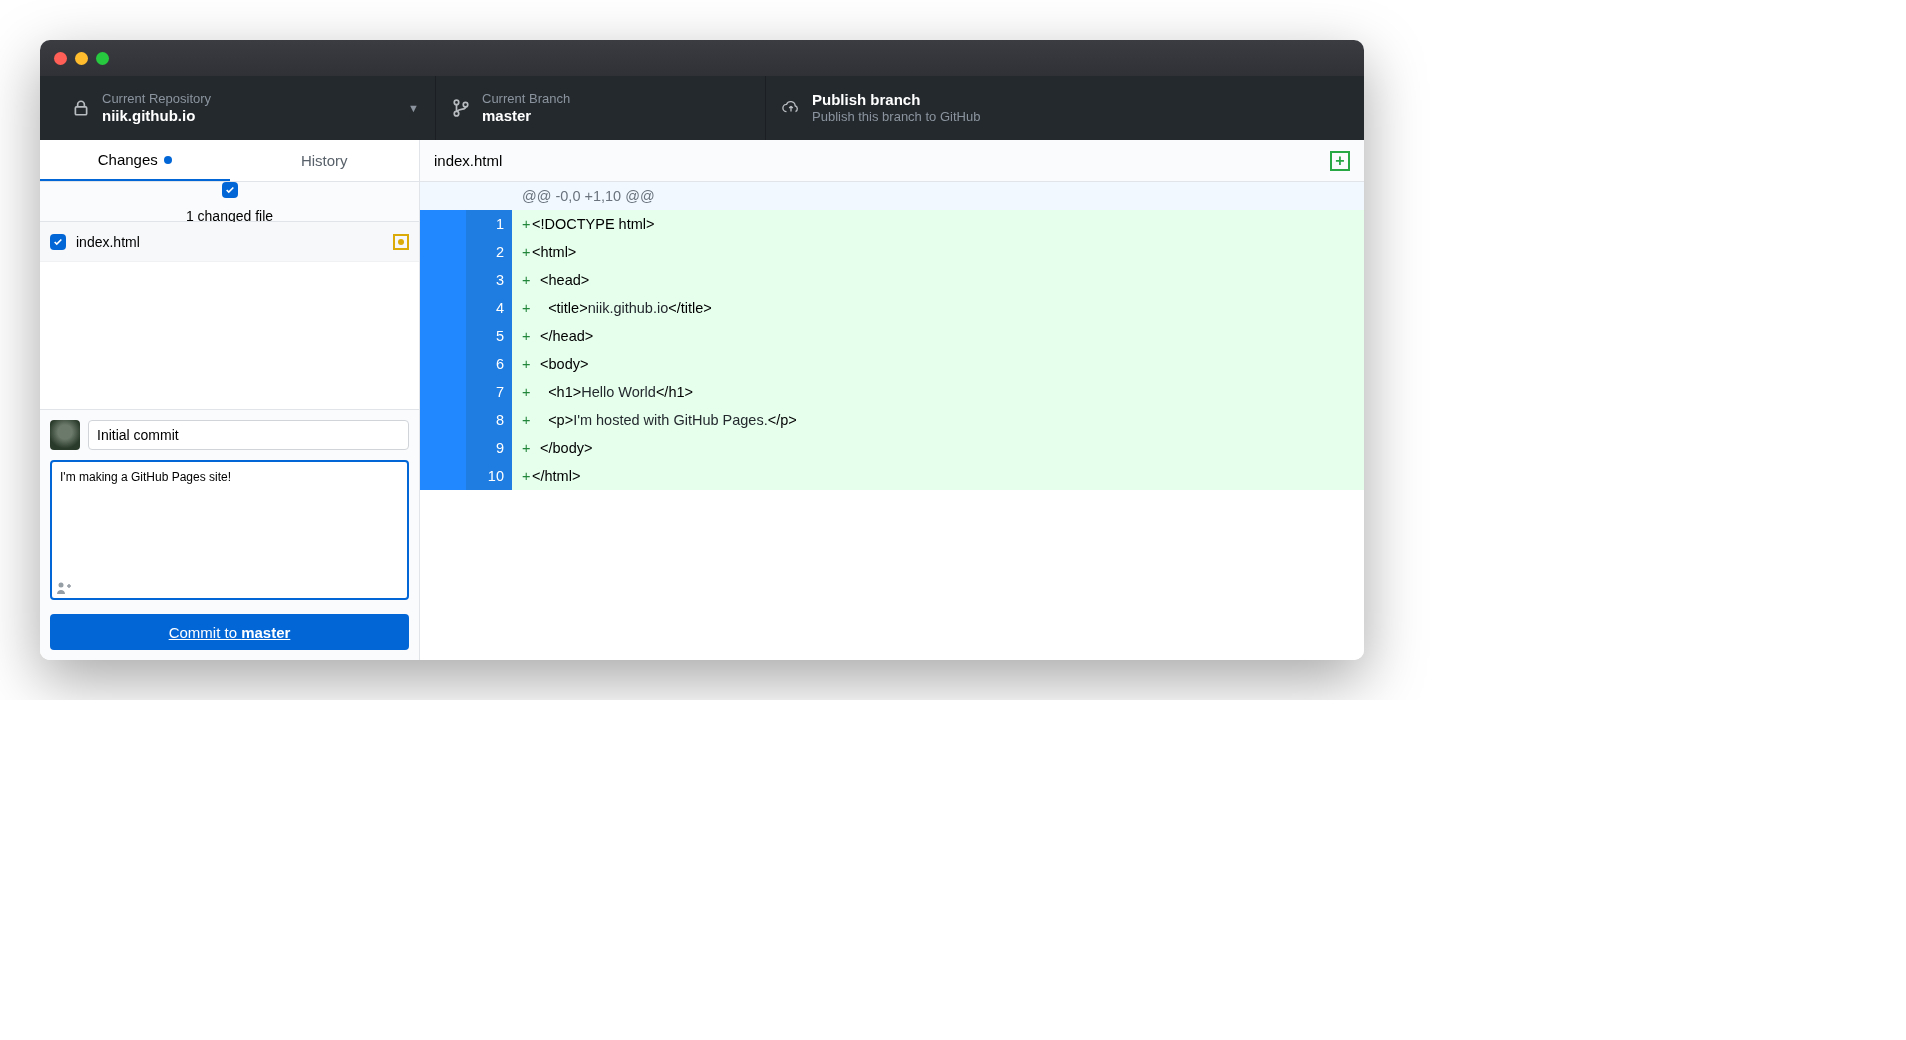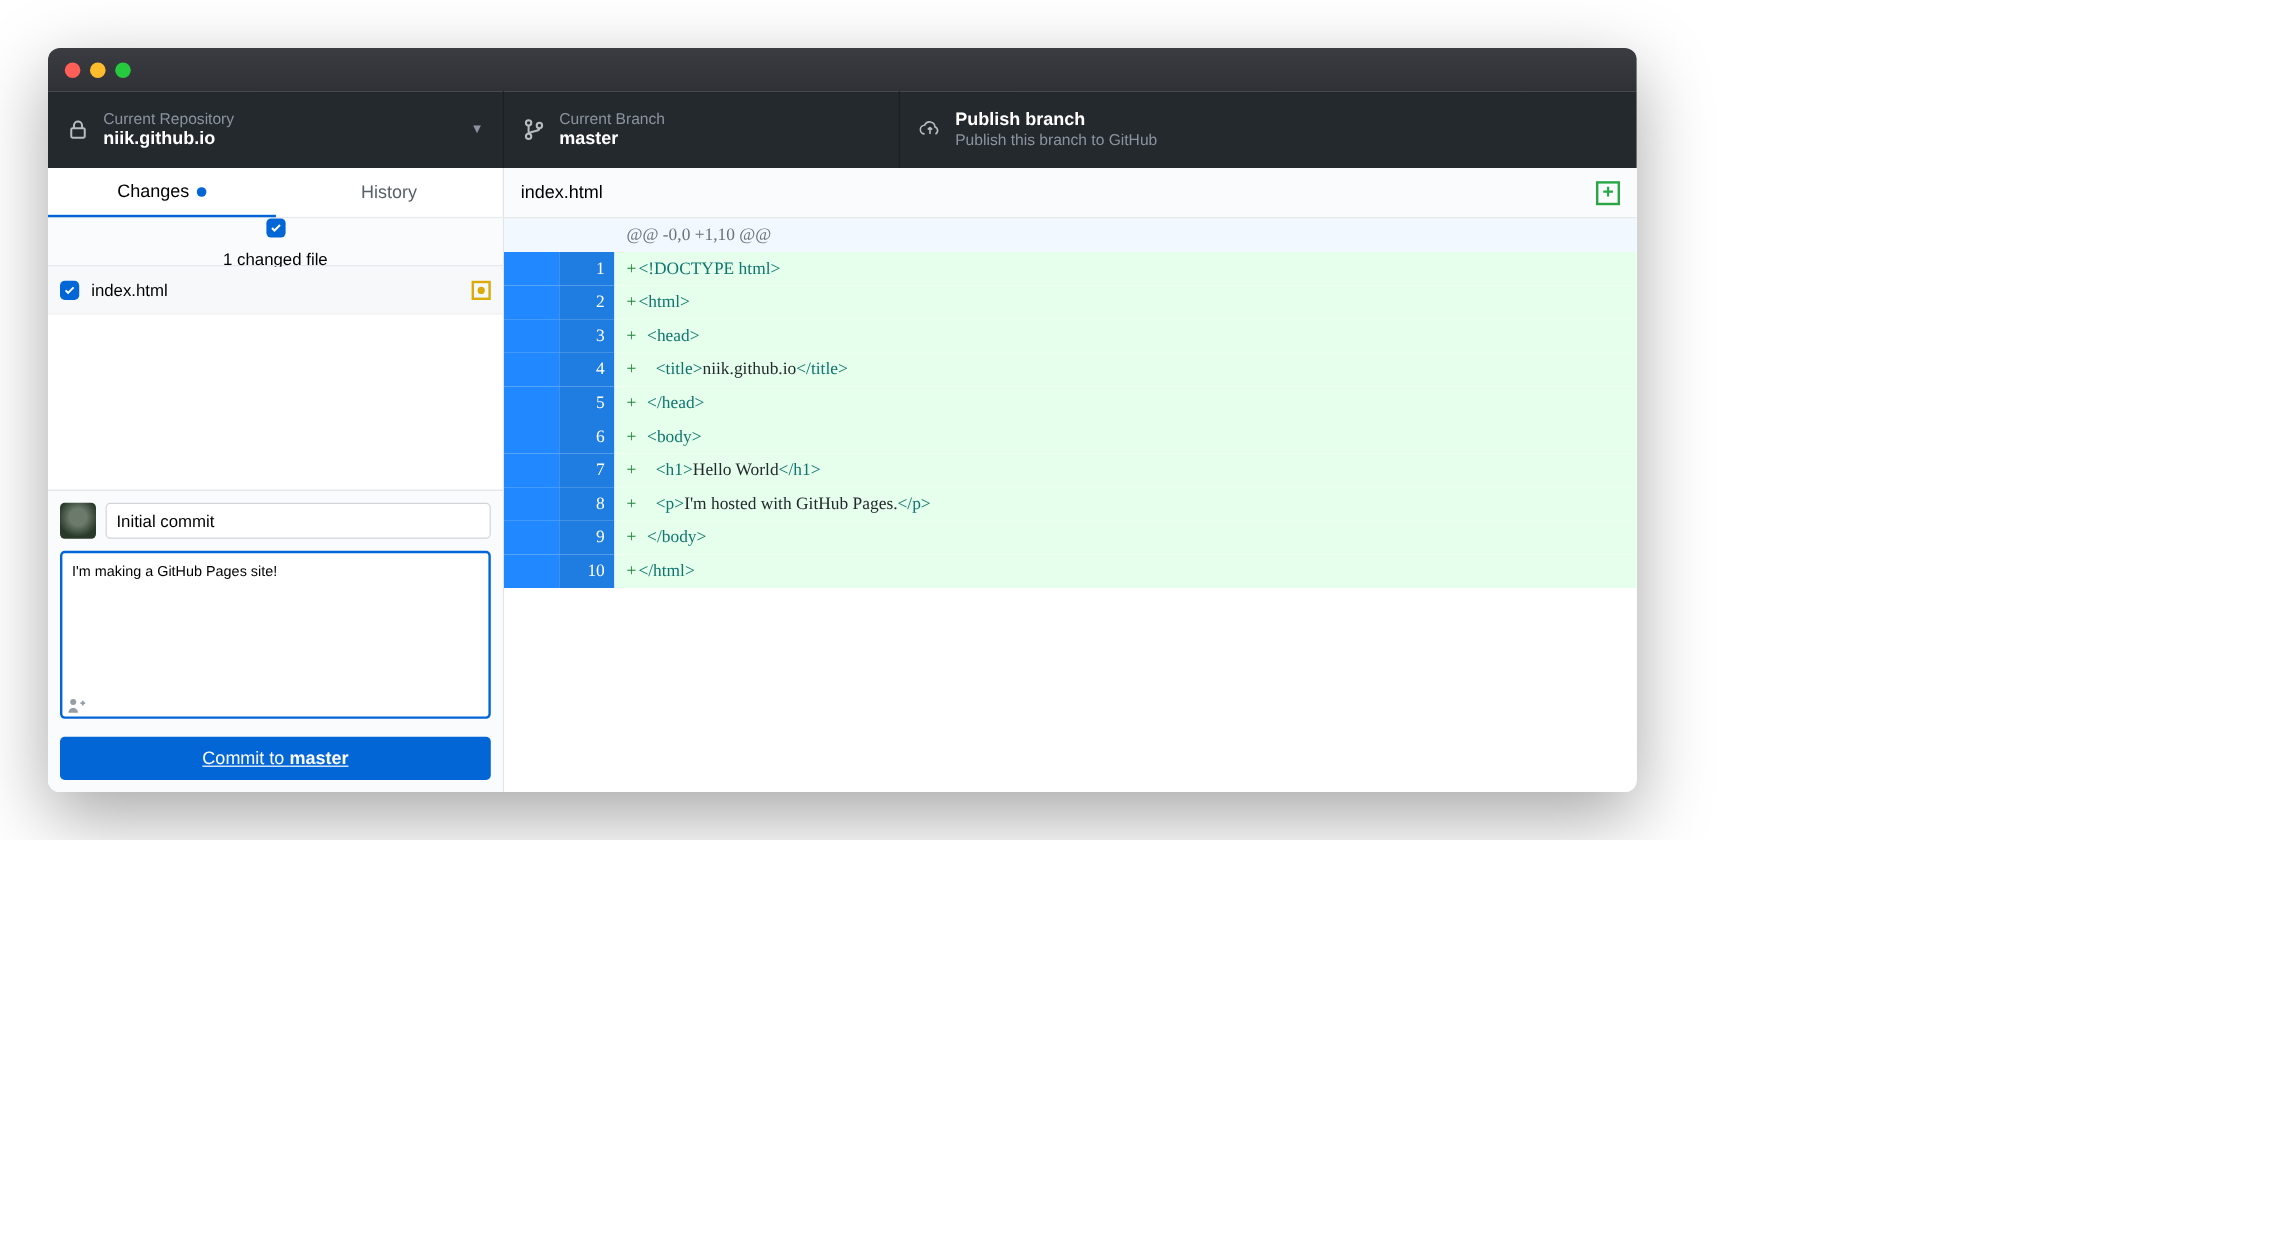--- a/index.html
+++ b/index.html
@@ -5,21 +5,21 @@
     * { box-sizing: border-box; margin: 0; padding: 0; }
     body { font-family: -apple-system, BlinkMacSystemFont, "Segoe UI", Helvetica, Arial, sans-serif; background: #fff; padding: 40px; }
     .window { width: 1324px; border-radius: 10px; overflow: hidden; box-shadow: 0 20px 60px rgba(0,0,0,0.35); background: #fff; }
     .titlebar { height: 36px; background: linear-gradient(#3a3c42,#2f3136); display: flex; align-items: center; padding: 0 14px; gap: 8px; }
     .tlight { width: 13px; height: 13px; border-radius: 50%; }
     .tlight.red { background: #ff5f56; }
     .tlight.yellow { background: #ffbd2e; }
     .tlight.green { background: #27c93f; }
     .toolbar { height: 64px; background: #24292e; display: flex; color: #fff; }
     .tb-seg { display: flex; align-items: center; padding: 0 16px; border-right: 1px solid #1b1f23; gap: 12px; }
-    .tb-seg.repo { width: 380px; }
+    .tb-seg.repo { width: 380px; margin-left: 16px; }
     .tb-seg.branch { width: 330px; }
     .tb-seg.publish { flex: 1; border-right: none; }
     .tb-icon { width: 18px; height: 18px; opacity: .9; flex-shrink:0; }
     .tb-texts { display:flex; flex-direction:column; line-height:1.25; }
     .tb-label { font-size: 13px; color: #8b949e; }
     .tb-value { font-size: 15px; font-weight: 600; color: #fff; }
     .tb-caret { margin-left:auto; color:#8b949e; font-size:11px; }
     .body { display:flex; height: 520px; }
     .sidebar { width: 380px; border-right: 1px solid #e1e4e8; display:flex; flex-direction:column; background:#fff; }
     .tabs { display:flex; height: 42px; border-bottom: 1px solid #e1e4e8; }
@@ -39,31 +39,31 @@
     .avatar { width:30px; height:30px; border-radius:4px; background:#4a5a4a; flex-shrink:0; background: radial-gradient(circle at 50% 40%, #6b7a6b 30%, #2a3a2a 70%); }
     .summary-input { flex:1; height:30px; border:1px solid #d1d5da; border-radius:4px; padding:0 8px; font-size:14px; }
     .desc-wrap { position:relative; }
     .desc-input { width:100%; height:140px; border:2px solid #0366d6; border-radius:4px; padding:8px; font-size:12px; font-family:inherit; resize:none; outline:none; }
     .coauthor { position:absolute; bottom:6px; left:6px; color:#959da5; font-size:14px; }
     .commit-btn { height:36px; background:#0366d6; color:#fff; border:none; border-radius:4px; font-size:15px; cursor:pointer;text-decoration:underline; }
     .commit-btn b { font-weight:700; }
     .main { flex:1; display:flex; flex-direction:column; background:#fff; }
     .file-header { height:42px; display:flex; align-items:center; padding:0 14px; font-size:15px; background:#fafbfc; border-bottom:1px solid #e1e4e8; }
     .expand-btn { margin-left:auto; width:20px; height:20px; border:2px solid #28a745; display:flex; align-items:center; justify-content:center; color:#28a745; font-weight:700; font-size:16px; cursor:pointer; }
-    .diff { flex:1; overflow:auto; font-family: Liberation Serif, serif; font-size:14.5px; }
+    .diff { flex:1; overflow:auto; font-family: Liberation Sans, sans-serif; font-size:14.5px; }
     .diff-row { display:flex; min-height:28px; align-items:stretch; }
     .gut-a, .gut-b { width:46px; text-align:right; padding-right:8px; color:#fff; user-select:none; line-height:28px; }
     .hunk .gut-a, .hunk .gut-b { background:#f1f8ff; color:#c0c7cf; }
     .add .gut-a { background:#2188ff; }
     .add .gut-b { background:#1f7ce0; color:#fff; font-weight:500; }
     .hunk .code { background:#f1f8ff; color:#6a737d; }
     .add .code { background:#e6ffed; }
     .code { flex:1; padding:0 10px; white-space:pre; line-height:28px; }
     .sign { color:#22863a; display:inline-block; width:10px; }
-    .tag-syntax { color:#0f766e; }
+    .tag-syntax { color:#000000; }
     .txt { color:#24292e; }
     .fh-center { flex:1; text-align:center; }
   </style>
 </head>
 <body>
 
 <div class="window">
   <div class="titlebar">
     <span class="tlight red"></span>
     <span class="tlight yellow"></span>

